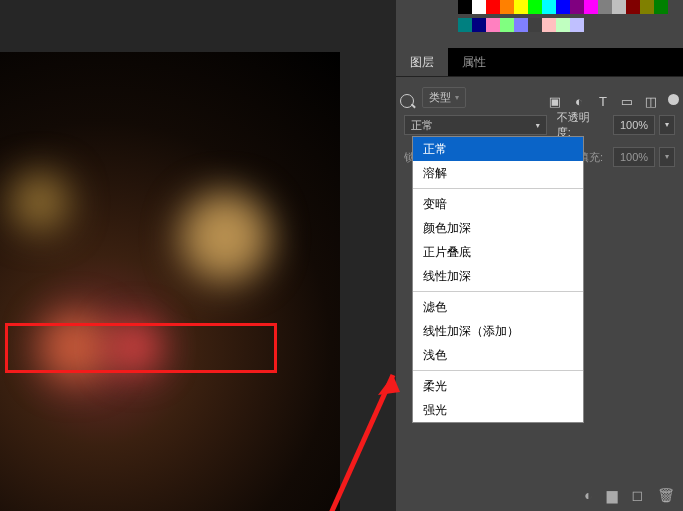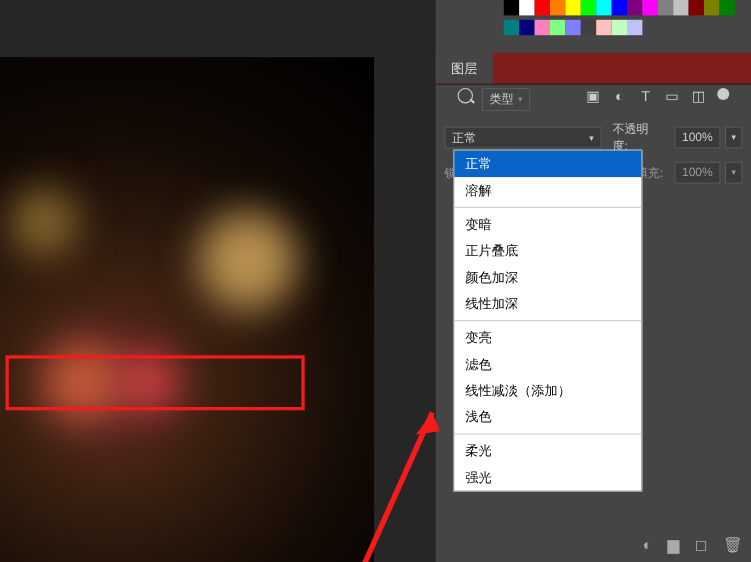--- a/index.html
+++ b/index.html
@@ -6,24 +6,24 @@
   .workspace{position:absolute;left:0;top:0;width:396px;height:511px;background:#262626}
   .canvas{position:absolute;left:0;top:52px;width:340px;height:459px;background:radial-gradient(circle at 30% 65%, #6b2a2a 0%, #3a2010 25%, #120a05 60%, #000 100%);overflow:hidden}
   .canvas .blur{position:absolute;border-radius:50%;filter:blur(18px)}
   .b1{left:40px;top:260px;width:70px;height:70px;background:#c75a3a}
   .b2{left:110px;top:270px;width:50px;height:50px;background:#d44}
   .b3{left:180px;top:140px;width:90px;height:90px;background:#b89050}
   .b4{left:10px;top:120px;width:60px;height:60px;background:#8a6a30}
   .panel{position:absolute;right:0;top:0;width:287px;height:511px;background:#454545}
   .swatches{position:absolute;right:15px;top:0;width:210px;height:36px;display:flex;flex-wrap:wrap}
   .swatches span{width:14px;height:14px;display:block}
-  .tabs{position:absolute;left:0;top:48px;width:100%;height:28px;background:#7f1d1d;display:flex;border-bottom:1px solid #222}
+  .tabs{position:absolute;left:0;top:48px;width:100%;height:28px;background:#000000;display:flex;border-bottom:1px solid #222}
   .tab{padding:6px 14px;color:#999;height:16px}
   .tab.active{background:#454545;color:#ddd}
-  .filter-row{position:absolute;left:0;top:80px;width:100%;height:28px;display:flex;align-items:flex-start;padding:0 20px;box-sizing:border-box;gap:8px}
+  .filter-row{position:absolute;left:0;top:80px;width:100%;height:28px;display:flex;align-items:flex-end;padding:0 4px;box-sizing:border-box;gap:8px}
   .search-icn{width:12px;height:12px;border:1.5px solid #ccc;border-radius:50%;position:relative}
   .search-icn:after{content:"";position:absolute;width:5px;height:1.5px;background:#ccc;left:10px;top:10px;transform:rotate(45deg)}
   .type-dd{display:flex;align-items:center;gap:4px;padding:2px 6px;border:1px solid #5a5a5a;border-radius:2px;font-size:11px}
   .type-dd .chev{font-size:8px;color:#888}
   .ficons{display:flex;gap:10px;margin-left:auto;color:#ccc}
   .fic{width:14px;height:14px;display:flex;align-items:center;justify-content:center;font-size:13px}
   .blend-row{position:absolute;left:0;top:112px;width:100%;height:26px;display:flex;align-items:center;padding:0 8px;box-sizing:border-box;gap:10px;font-size:11px}
   .blend-dd{width:145px;height:20px;border:1px solid #5a5a5a;background:#3a3a3a;display:flex;align-items:center;justify-content:space-between;padding:0 6px;box-sizing:border-box}
   .pct{display:flex;align-items:flex-start;gap:4px}
   .pct .box{width:40px;height:18px;border:1px solid #5a5a5a;background:#3a3a3a;text-align:center;line-height:18px}
@@ -76,20 +76,21 @@
       <span style="background: rgb(128, 128, 255);"></span>
       <span style="background: rgb(64, 64, 64);"></span>
       <span style="background: rgb(255, 192, 192);"></span>
       <span style="background: rgb(192, 255, 192);"></span>
       <span style="background: rgb(192, 192, 255);"></span>
     </div>
   <div class="panel-menu">≡</div>
 
   <div class="tabs">
     <div class="tab active">图层</div>
+    <div class="tab">属性</div>
   </div>
 
   <div class="filter-row">
     <div class="search-icn"></div>
     <div class="type-dd">
       <span>类型</span>
       <span class="chev">▾</span>
     </div>
     <div class="ficons">
       <div class="fic">▣</div>
@@ -121,27 +122,26 @@
       <div class="box">100%</div>
       <div class="ch">▾</div>
     </div>
   </div>
 
   <div class="dropdown" id="blend-menu">
       <div class="opt selected">正常</div>
       <div class="opt">溶解</div>
       <div class="sep"></div>
       <div class="opt">变暗</div>
+      <div class="opt">颜色加深</div>
       <div class="opt">正片叠底</div>
-      <div class="opt">颜色加深</div>
       <div class="opt">线性加深</div>
       <div class="sep"></div>
-      <div class="opt">变亮</div>
       <div class="opt">滤色</div>
-      <div class="opt">线性减淡（添加）</div>
+      <div class="opt">线性加深（添加）</div>
       <div class="opt">浅色</div>
       <div class="sep"></div>
       <div class="opt">柔光</div>
       <div class="opt">强光</div>
     </div>
 
   <div class="footer-icons">
     <span>◐</span>
     <span>▆</span>
     <span>◻</span>

